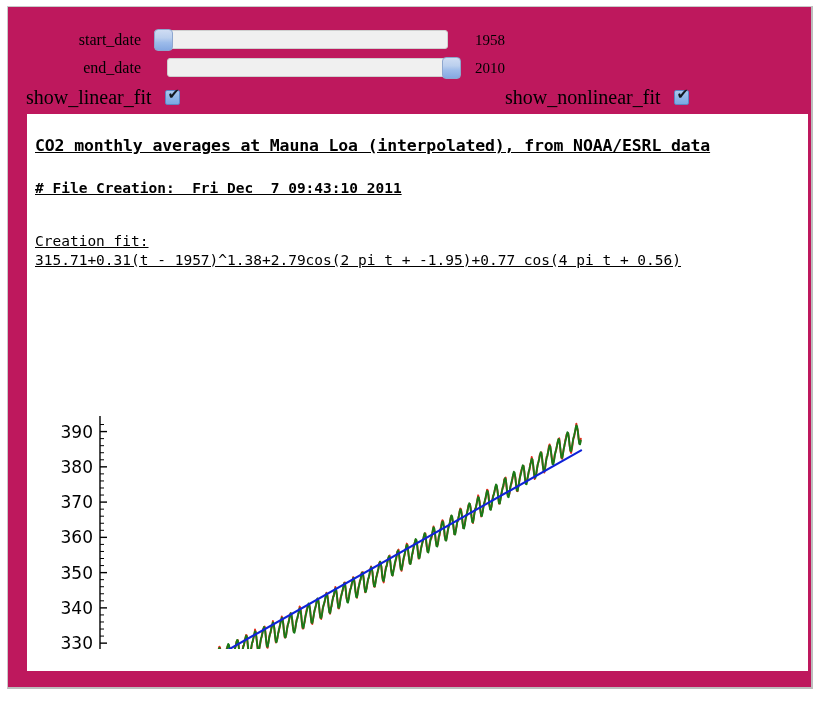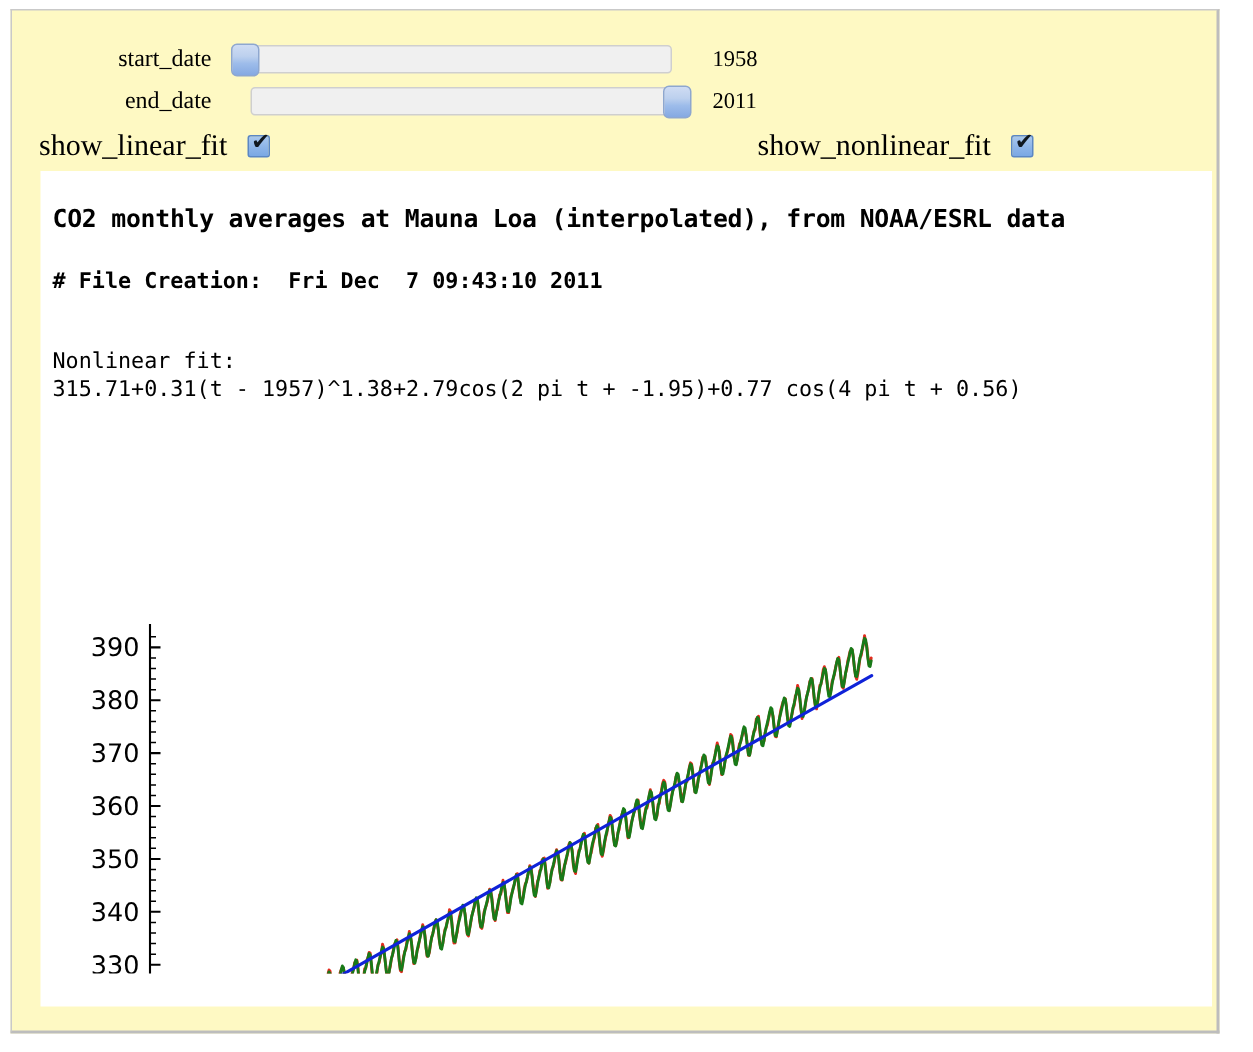--- a/index.html
+++ b/index.html
@@ -14,21 +14,21 @@
     overflow: hidden;
   }
 
   
   #app-frame {
     position: absolute;
     left: 7px;
     top: 6px;
     width: 806px;
     height: 683px;
-    background: #fef9c3;
+    background: #be185d;
     border: 1px solid #c9c9c9;
     border-right-width: 2px;
     border-bottom-width: 2px;
     border-right-color: #bdbdbd;
     border-bottom-color: #bdbdbd;
     box-sizing: border-box;
   }
 
   
   #controls {
@@ -152,20 +152,21 @@
     width: 781px;
     height: 557px;
     background: #ffffff;
     box-sizing: border-box;
   }
 
   .mono {
     font-family: "DejaVu Sans Mono", "Liberation Mono", monospace;
     color: #000;
     white-space: pre;
+    text-decoration: underline;
   }
 
   #doc-title {
     position: absolute;
     left: 8px;
     top: 22px;
     font-size: 16.5px;
     font-weight: bold;
     letter-spacing: -0.15px;
   }
@@ -213,21 +214,21 @@
         <div class="slider-thumb" id="thumb-start"></div>
       </div>
       <div class="ctrl-value" id="value-start">1958</div>
     </div>
 
     <div class="ctrl-row" id="row-end">
       <div class="ctrl-label" id="label-end">end_date</div>
       <div class="slider" id="slider-end">
         <div class="slider-thumb" id="thumb-end"></div>
       </div>
-      <div class="ctrl-value" id="value-end">2011</div>
+      <div class="ctrl-value" id="value-end">2010</div>
     </div>
 
     <div id="row-checks">
 
       <div class="check-group" id="group-linear">
         <span class="check-label">show_linear_fit</span>
         <span class="checkbox">
           <span class="tick">✔</span>
         </span>
       </div>
@@ -242,21 +243,21 @@
     </div>
   </div>
 
   <div id="output-panel">
 
     <div class="mono" id="doc-title">CO2 monthly averages at Mauna Loa (interpolated), from NOAA/ESRL data</div>
 
     <div class="mono" id="file-creation"># File Creation:  Fri Dec  7 09:43:10 2011</div>
 
     <div id="nonlinear-block">
-      <div class="mono">Nonlinear fit:</div>
+      <div class="mono">Creation fit:</div>
       <div class="mono">315.71+0.31(t - 1957)^1.38+2.79cos(2 pi t + -1.95)+0.77 cos(4 pi t + 0.56)</div>
     </div>
 
 
     <div id="chart">
       <svg id="chart-svg" width="560" height="340" viewBox="0 0 560 340">
           <line x1="73" y1="107" x2="73" y2="411" stroke="#000000" stroke-width="1.4"></line>
           <line x1="70" y1="417" x2="555" y2="417" stroke="#000000" stroke-width="1.4"></line>
           <line x1="73" y1="404.65895953757223" x2="80" y2="404.65895953757223" stroke="#000000" stroke-width="1.4"></line>
           <text x="66" y="410.65895953757223" text-anchor="end" font-family="&quot;DejaVu Sans&quot;, sans-serif" font-size="17" fill="#000000">310</text>

